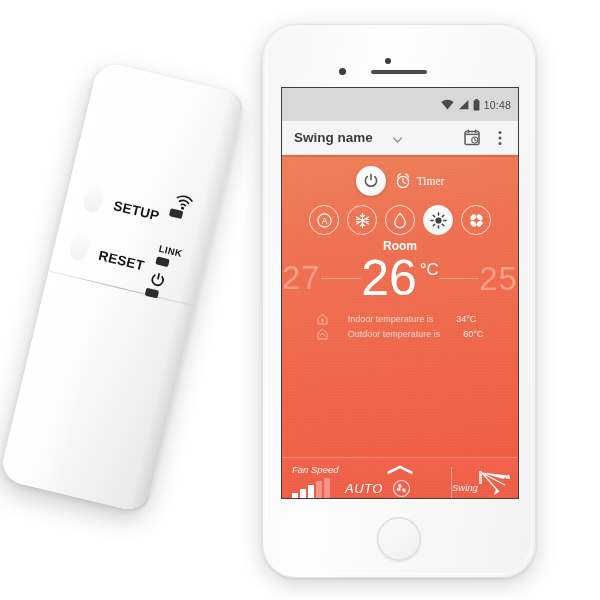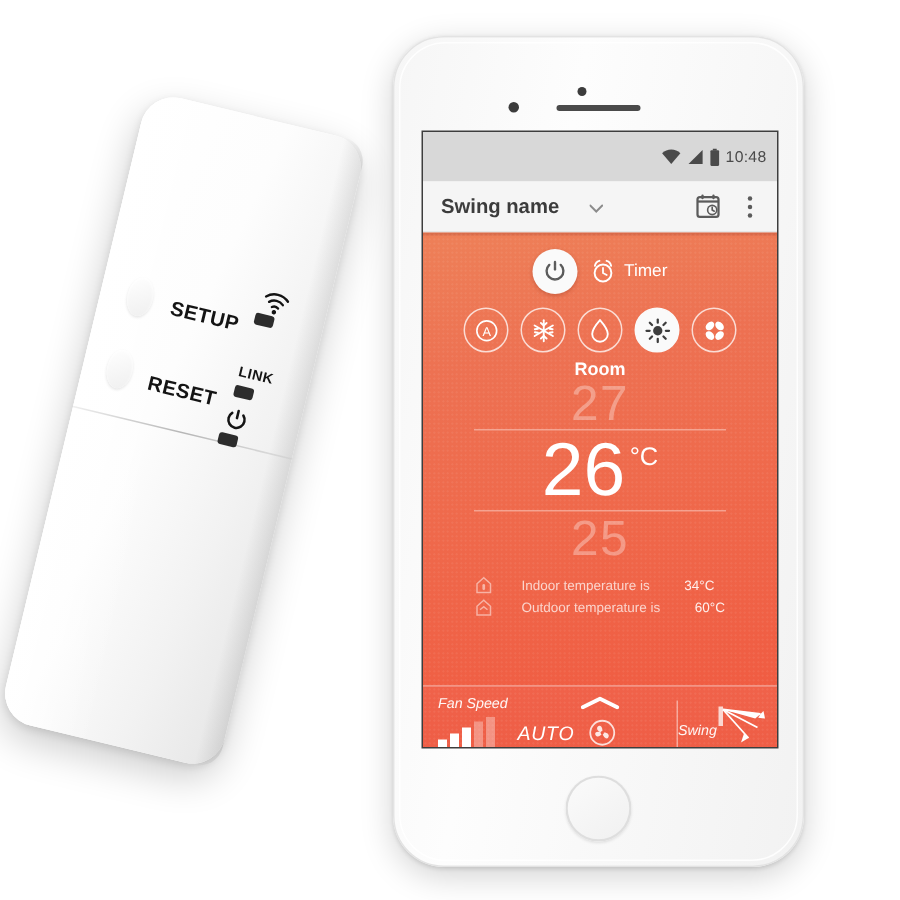--- a/index.html
+++ b/index.html
@@ -60,40 +60,40 @@
     background:linear-gradient(170deg,#ee8058 0%,#ed7152 28%,#ef6a4c 55%,#f05c42 100%);
     display:flex;flex-direction:column;align-items:center;
   }
   .panel::after{
     content:"";position:absolute;inset:0;pointer-events:none;
     background-image:radial-gradient(rgba(255,255,255,.13) .6px, transparent .7px);
     background-size:3px 3px;opacity:.5;
   }
   .topline{position:absolute;top:0;left:0;right:0;height:2px;background:rgba(160,50,30,.25);}
 
-  .power-row{display:flex;align-items:center;gap:8px;margin-top:9px;height:34px;}
+  .power-row{display:flex;align-items:center;gap:8px;margin-top:9px;height:34px;font-family:Liberation Serif, serif;}
   .power-btn{
     width:30px;height:30px;border-radius:50%;background:#fafafa;
     display:flex;align-items:center;justify-content:center;
     box-shadow:0 1px 3px rgba(120,30,10,.3);
   }
   .timer-wrap{display:flex;align-items:center;gap:5px;}
   .timer-label{font-size:11.5px;color:#ffffff;}
 
   .modes{display:flex;gap:8px;margin-top:7px;}
   .mode{
     width:28px;height:28px;border-radius:50%;
     border:1.4px solid rgba(255,255,255,.75);
     display:flex;align-items:center;justify-content:center;
     position:relative;z-index:2;
   }
   .mode.active{background:#fafafa;border-color:#fafafa;}
   .mode-name{font-size:12px;font-weight:bold;color:#fff;margin-top:4px;position:relative;z-index:2;}
 
-  .temp-stack{position:relative;z-index:2;width:100%;display:flex;flex-direction:column;align-items:center;}
+  .temp-stack{position:relative;z-index:2;width:100%;display:flex;flex-direction:row;align-items:center;}
   .temp-ghost{
     font-size:33px;color:rgba(255,255,255,.33);line-height:0.98;
     font-weight:300;letter-spacing:1px;
   }
   .temp-ghost.lower{margin-top:1px;}
   .divider{width:168px;height:1px;background:rgba(255,255,255,.38);margin:1px 0;}
   .temp-main-row{display:flex;align-items:flex-start;gap:3px;padding:2px 0 3px;}
   .temp-main{font-size:50px;color:#ffffff;line-height:0.92;font-weight:300;letter-spacing:0px;}
   .temp-unit{font-size:17px;color:#ffffff;margin-top:5px;font-weight:300;}
 

